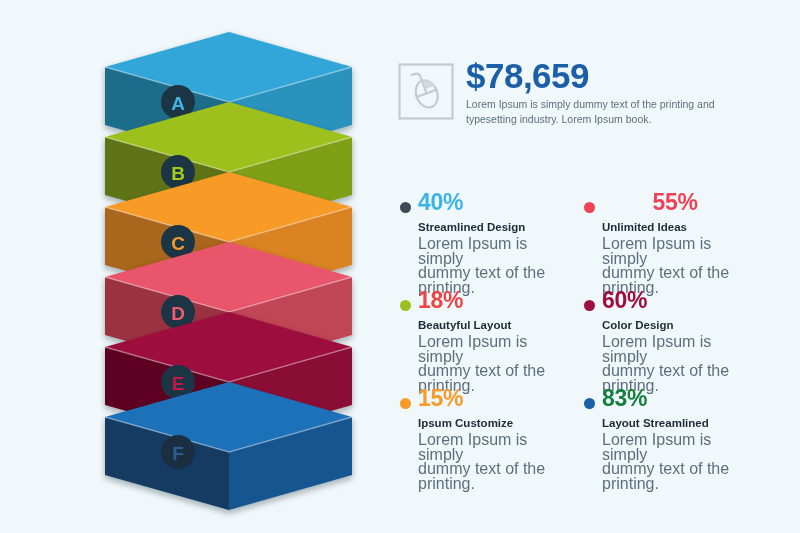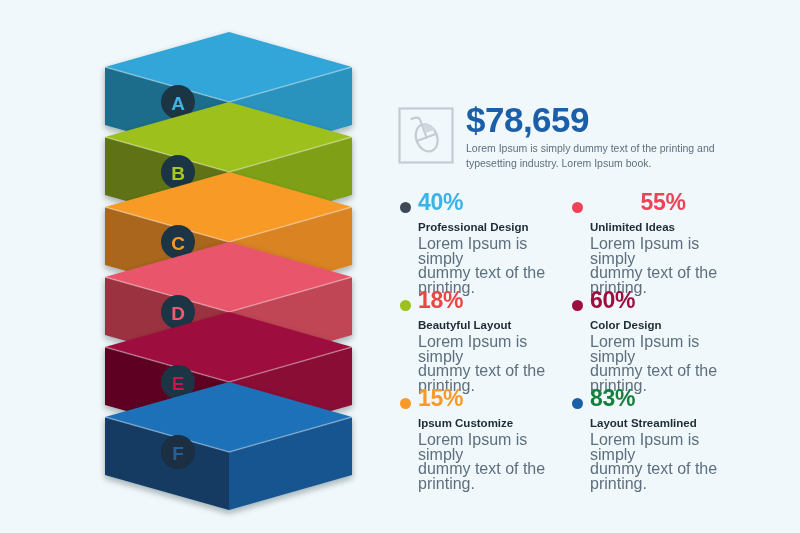--- a/index.html
+++ b/index.html
@@ -52,21 +52,20 @@
   }
 
   
   .headline {
     position: absolute;
     left: 6px;
     top: 57px;
     width: 400px;
     display: flex;
     align-items: flex-start;
-    margin-top: 44px;
   }
   .mouse-box {
     width: 56px;
     height: 57px;
     flex: 0 0 auto;
     margin-top: 6px;
   }
   .headline-text {
     margin-left: 12px;
     padding-top: 0;
@@ -89,21 +88,21 @@
 
   
   .stats {
     position: absolute;
     left: 0;
     top: 190px;
     width: 408px;
     display: grid;
     grid-template-columns: 172px 172px;
     grid-template-rows: 98px 98px 90px;
-    column-gap: 0px;
+    column-gap: 12px;
   }
   .stat {
     position: relative;
     padding-left: 26px;
   }
   .stat .dot {
     position: absolute;
     left: 8px;
     top: 12px;
     width: 11px;
@@ -212,21 +211,21 @@
       <div class="headline-text">
         <div class="big-amount">$78,659</div>
         <div class="headline-desc">Lorem Ipsum is simply dummy text of the printing and typesetting industry. Lorem Ipsum book.</div>
       </div>
     </div>
 
     <div class="stats" id="stats-grid">
         <div class="stat">
           <span class="dot" style="background: rgb(61, 74, 85);"></span>
           <div class="pct" style="color: rgb(58, 179, 232);">40%</div>
-          <div class="title">Professional Design</div>
+          <div class="title">Streamlined Design</div>
           <div class="desc">Lorem Ipsum is simply
 dummy text of the printing.</div>
         </div>
         <div class="stat">
           <span class="dot" style="background: rgb(239, 66, 86);"></span>
           <div class="pct" style="color: rgb(239, 66, 86); text-align: center;">55%</div>
           <div class="title">Unlimited Ideas</div>
           <div class="desc">Lorem Ipsum is simply
 dummy text of the printing.</div>
         </div>

